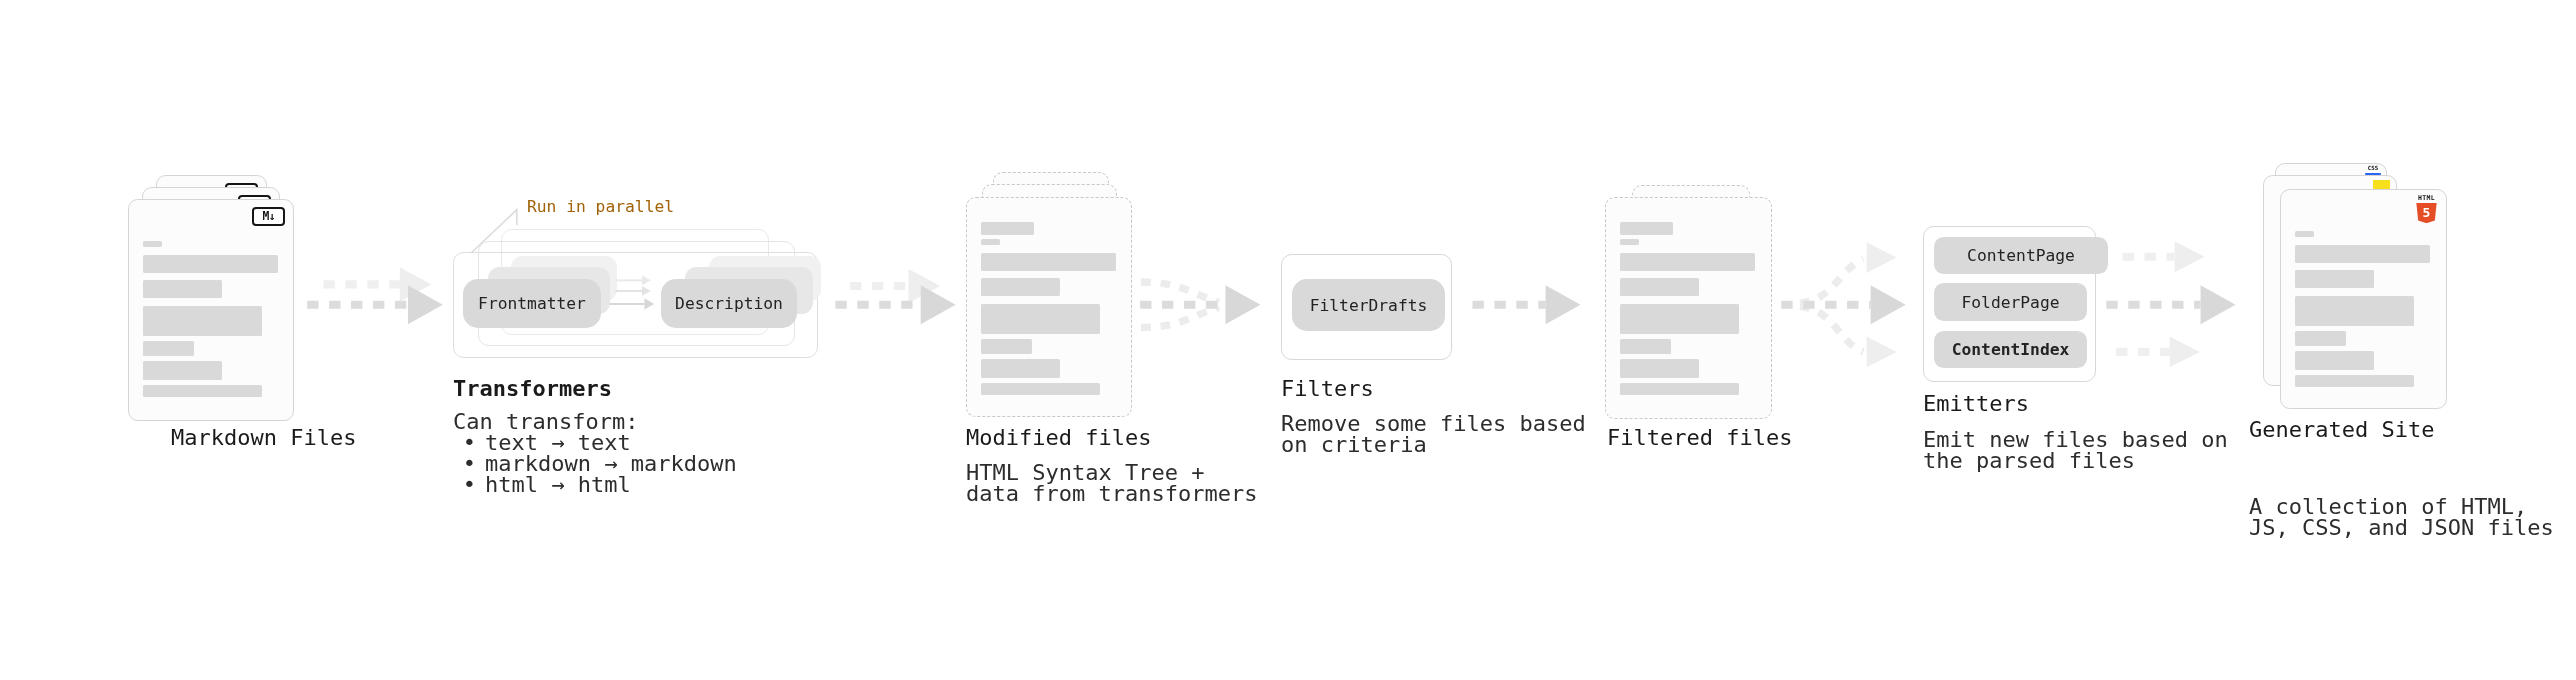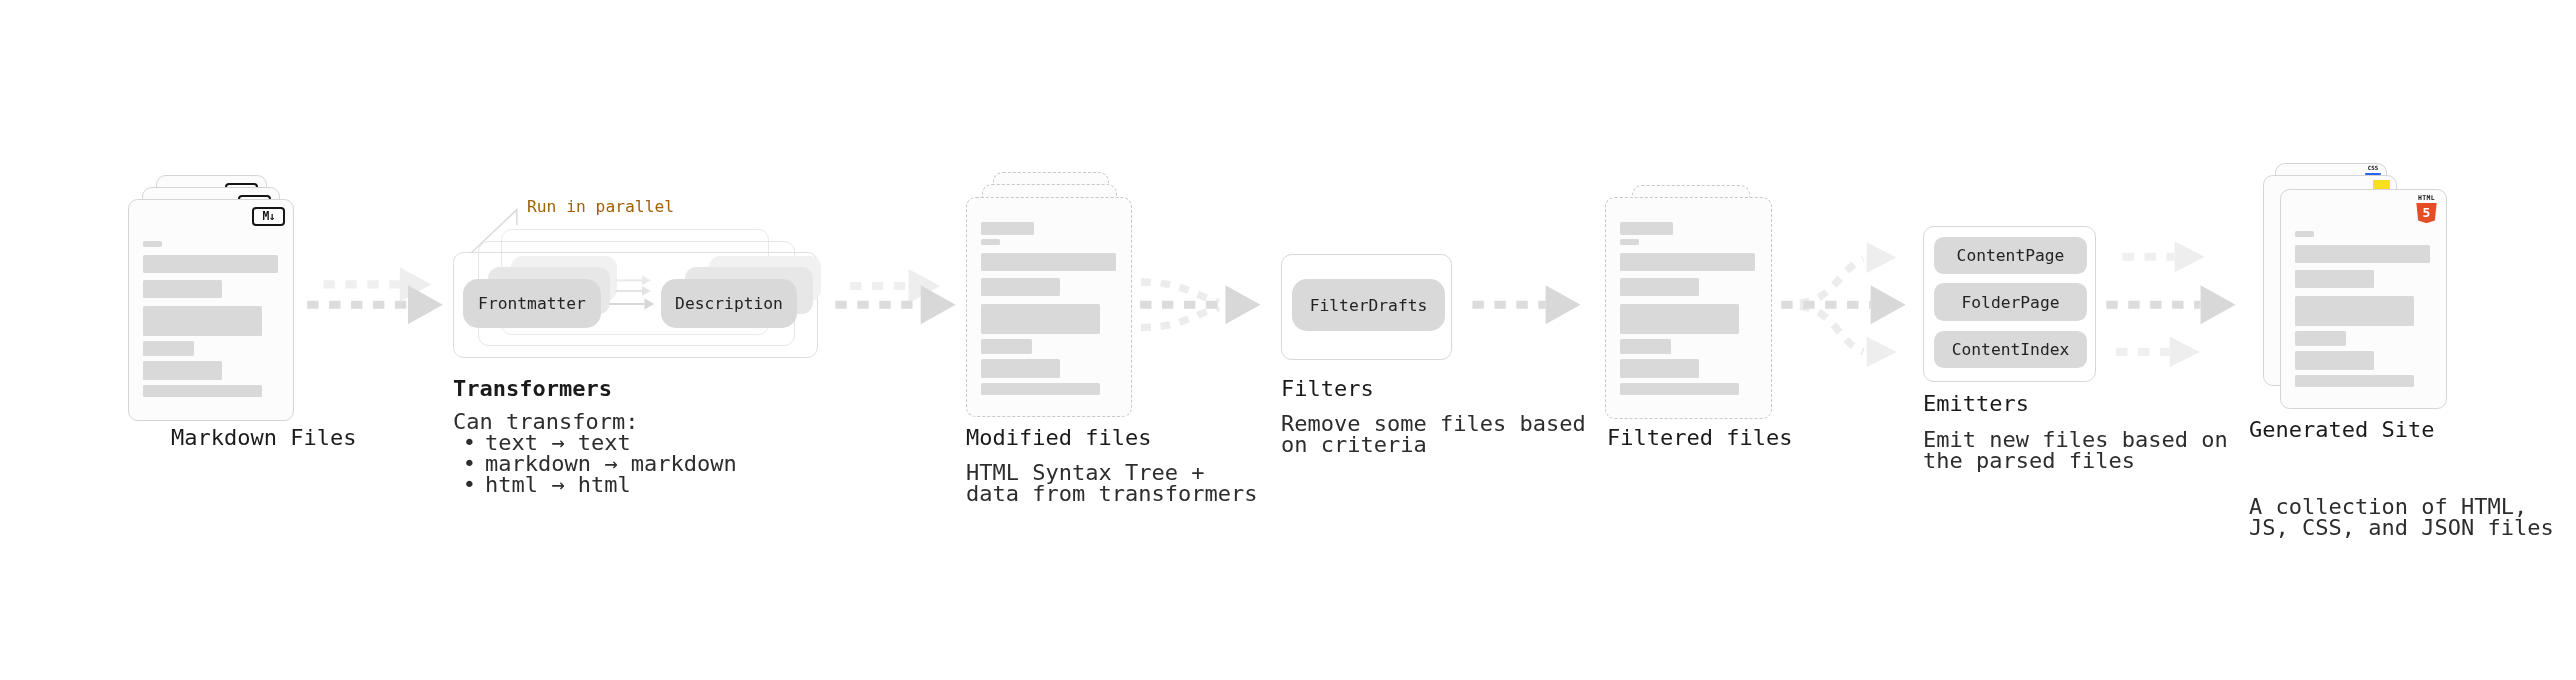--- a/index.html
+++ b/index.html
@@ -194,27 +194,27 @@
         <i></i>
         <i></i>
         <i></i>
         <i></i>
     </div>
     <div class="h" style="left:1607px; top:424px;">Filtered files</div>
   </div>
 
   <div>
     <div class="frame solid" style="left:1923px; top:226px; width:173px; height:156px;"></div>
-    <div class="chip" style="left:1934px; top:237px; width:153px; height:37px; border-radius:9.8px;">
+    <div class="chip" style="left:1934px; top:237px; width:174px; height:37px; border-radius:9.8px;">
         <span>ContentPage</span>
       </div>
     <div class="chip" style="left:1934px; top:283px; width:153px; height:38px; border-radius:9.8px;">
         <span>FolderPage</span>
       </div>
-    <div class="chip" style="left:1934px; top:331px; width:153px; height:37px; border-radius:9.8px;">
+    <div class="chip" style="left:1934px; top:331px; width:153px; height:37px; border-radius:9.8px;font-weight:bold;">
         <span>ContentIndex</span>
       </div>
     <div class="h" style="left:1923px; top:390px;">Emitters</div>
     <div class="body-text" style="left:1923px; top:429px;">
       <div>Emit new files based on</div>
       <div>the parsed files</div>
     </div>
   </div>
 
   <div>

